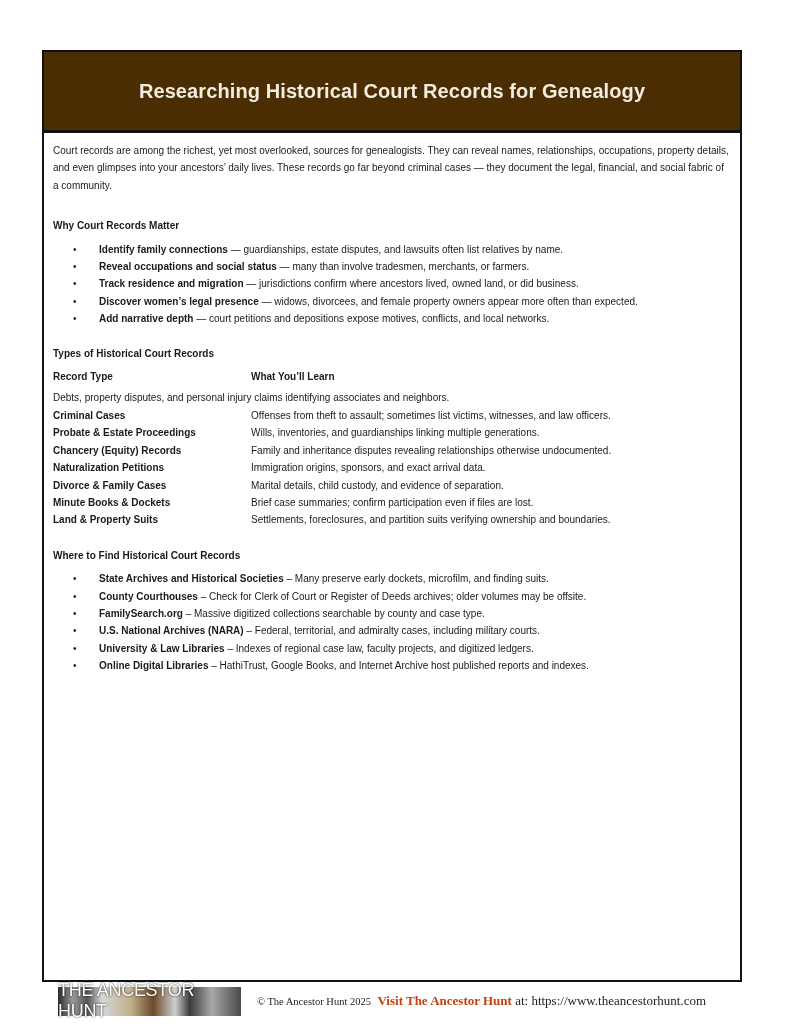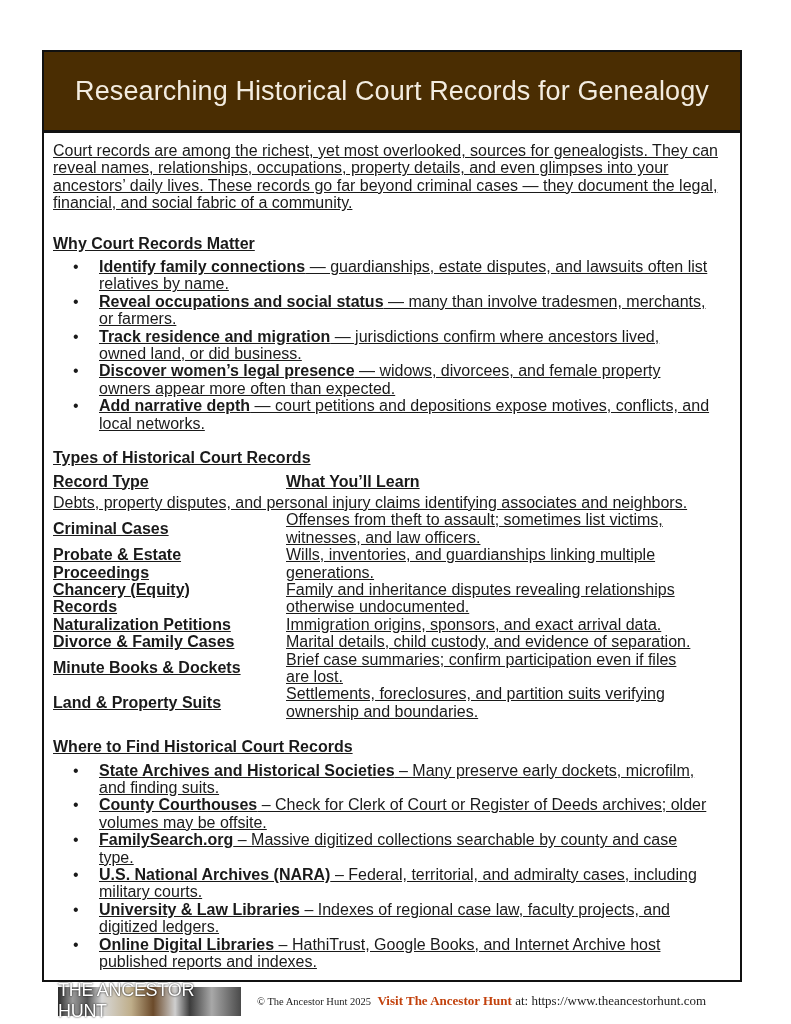--- a/index.html
+++ b/index.html
@@ -1,27 +1,27 @@
 <!DOCTYPE html>
 <html><head>
   <meta charset="utf-8">
   <style>
     html, body { margin: 0; padding: 0; background: #ffffff; }
     body { width: 791px; height: 1024px; position: relative; overflow: hidden; font-family: "Liberation Sans", sans-serif; color: #1a1a1a; }
     .frame { position: absolute; left: 42px; top: 50px; width: 700px; height: 932px; border: 2px solid #111; box-sizing: border-box; background: #fff; }
     .banner { height: 78px; background: #4a2d02; border-bottom: 3px solid #111; display: flex; align-items: center; justify-content: center; }
-    .banner h1 { margin: 0; color: #f3ece0; font-weight: normal; font-size: 27px; letter-spacing: 0.1px; }
-    .content { padding: 9px 10px 0 9px; font-size: 16px; line-height: 17.4px; text-decoration: underline; }
+    .banner h1 { margin: 0; color: #f3ece0; font-weight: bold; font-size: 20px; letter-spacing: 0.1px; }
+    .content { padding: 9px 10px 0 9px; font-size: 10px; line-height: 17.4px; }
     .intro { margin: 0 0 23px 0; }
     .section-title { font-weight: bold; margin: 0 0 6px 0; }
     ul.bullets { margin: 0 0 17px 0; padding: 0 0 0 46px; list-style: none; }
     ul.bullets li { position: relative; margin: 0; padding-right: 20px; }
     ul.bullets li .dot { position: absolute; left: -26px; top: 0; }
     .table { margin: 6px 0 18px 0; }
-    .row { display: flex; align-items: center; gap: 35px; }
+    .row { display: flex; align-items: center; }
     .row .c1 { width: 198px; font-weight: bold; flex: none; }
     .row .c2 { flex: 1; padding-right: 30px; }
     .row.head { margin-bottom: 4px; }
     .row.head .c2 { font-weight: bold; }
     .footer { position: absolute; top: 986px; left: 58px; right: 0; height: 30px; display: flex; align-items: center; }
     .logo { width: 183px; height: 29px; background: linear-gradient(90deg, #2a2a2a 0%, #9a9a9a 8%, #555 16%, #d8d8d8 24%, #bfae8a 40%, #6b4a2a 52%, #cfcfcf 64%, #3c3c3c 72%, #a8a8a8 84%, #4a4a4a 100%); display: flex; align-items: center; justify-content: center; }
     .logo span { color: #fff; font-size: 18px; letter-spacing: -0.3px; text-shadow: 0 0 2px #000; }
     .foot-text { margin-left: 16px; font-family: "Liberation Serif", serif; font-size: 13px; color: #222; white-space: nowrap; }
     .foot-text .copy { font-size: 10.5px; }
     .foot-text .visit { font-weight: bold; color: #c2410c; font-size: 13px; }

